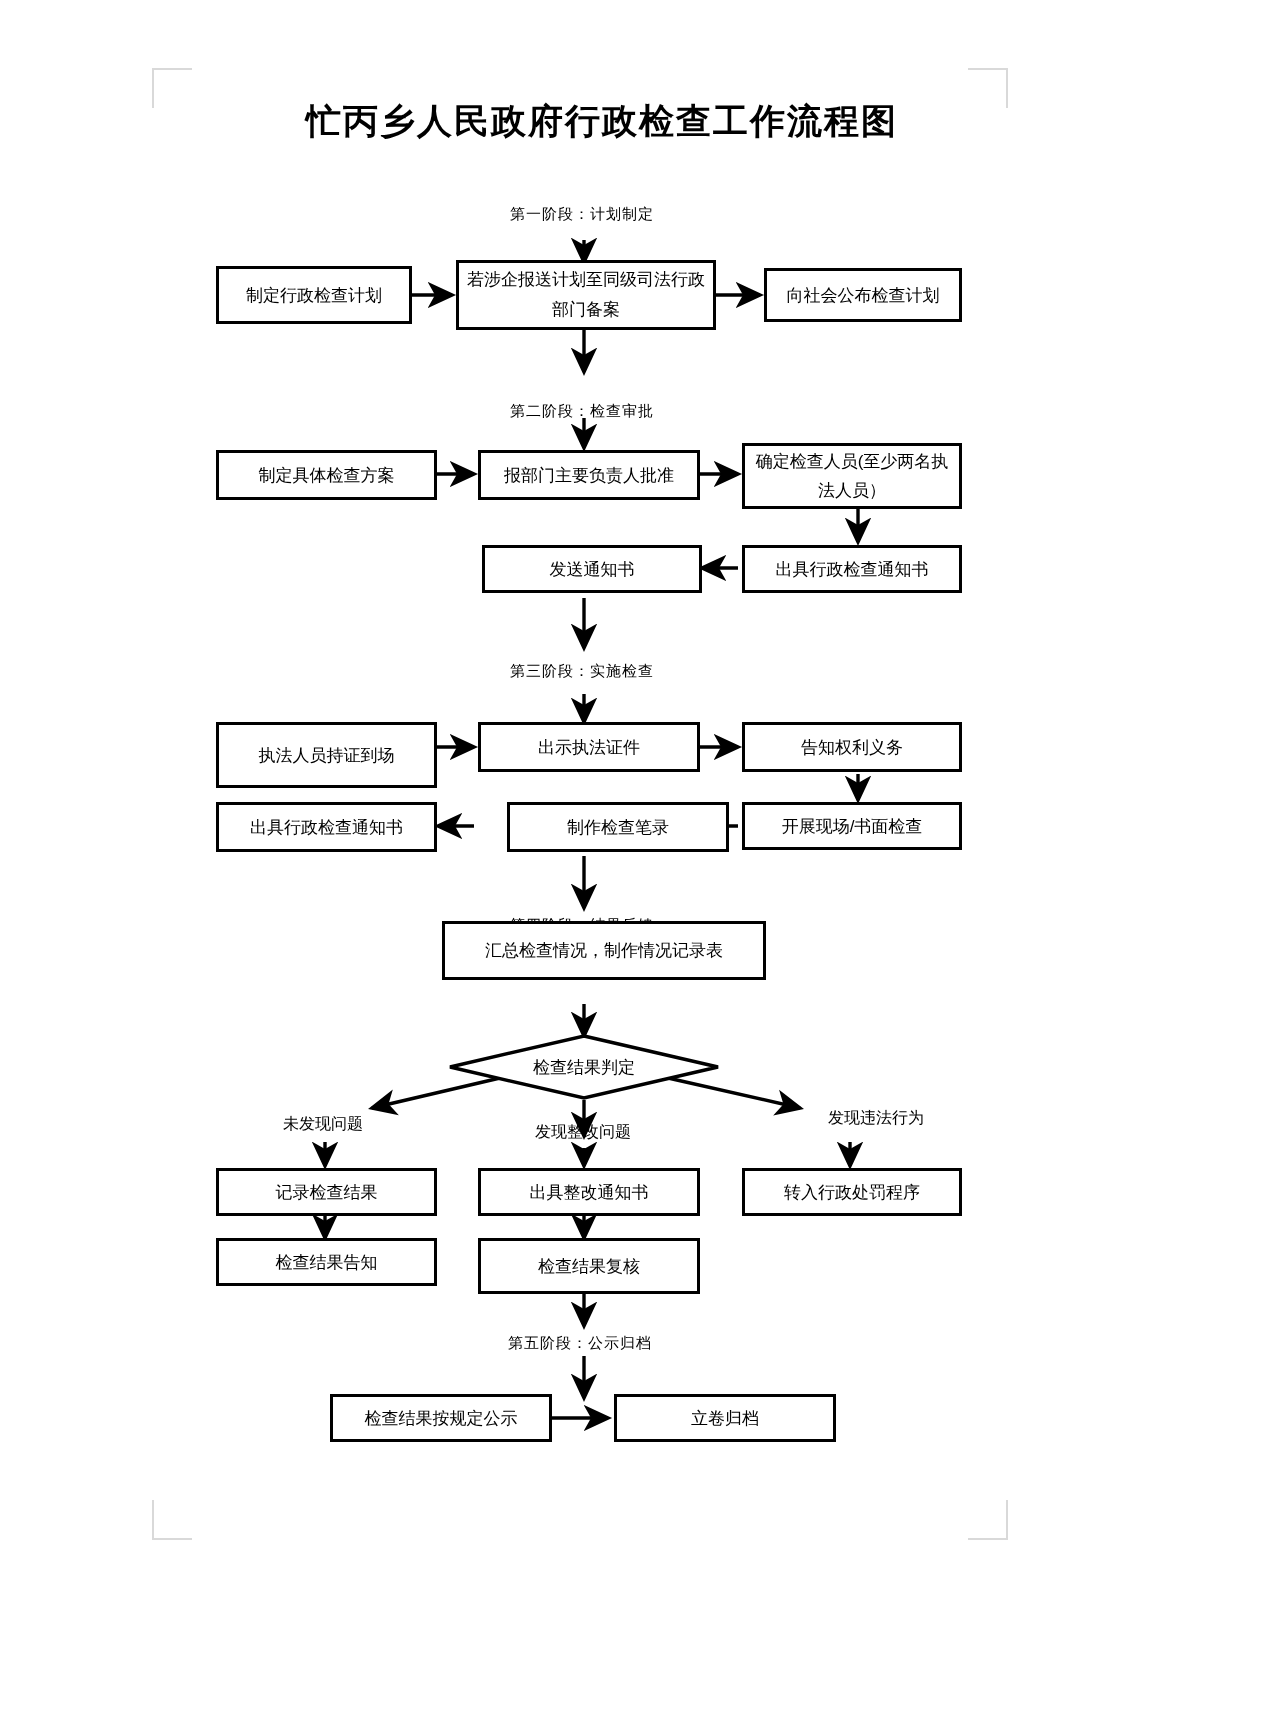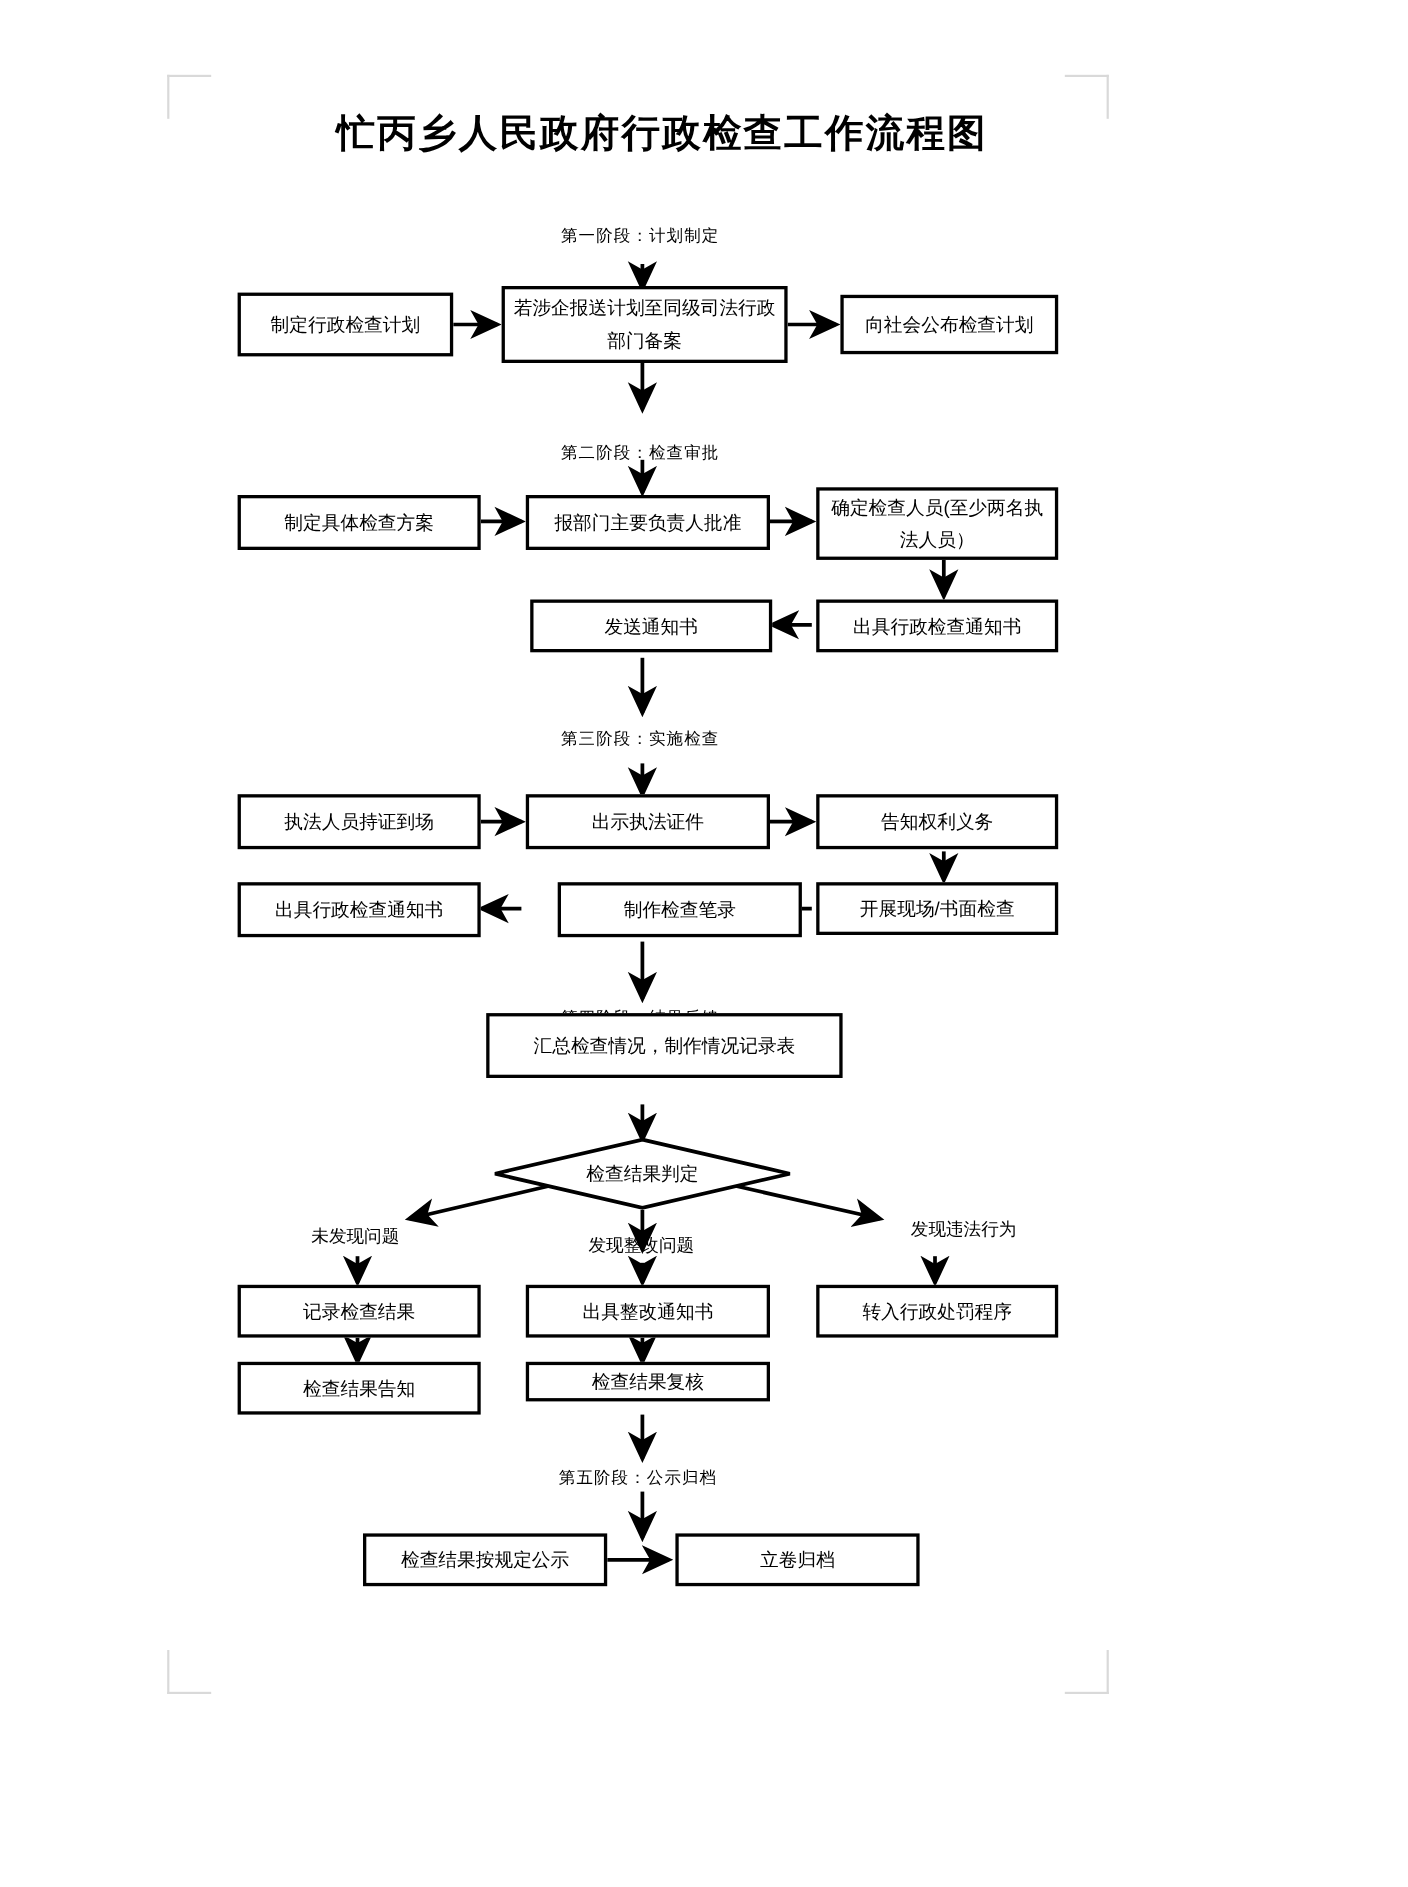--- a/index.html
+++ b/index.html
@@ -186,21 +186,21 @@
 <div class="box" style="left:478px;top:450px;width:222px;height:50px;">报部门主要负责人批准</div>
 
 <div class="box" style="left:742px;top:443px;width:220px;height:66px;line-height:29px;">确定检查人员(至少两名执法人员）</div>
 
 <div class="box" style="left:742px;top:545px;width:220px;height:48px;">出具行政检查通知书</div>
 
 <div class="box" style="left:482px;top:545px;width:220px;height:48px;">发送通知书</div>
 
 <div class="stage" style="left:510px;top:662px;">第三阶段：实施检查</div>
 
-<div class="box" style="left:216px;top:722px;width:221px;height:50px;">执法人员持证到场</div>
+<div class="box" style="left:216px;top:722px;width:221px;height:66px;">执法人员持证到场</div>
 
 <div class="box" style="left:478px;top:722px;width:222px;height:50px;">出示执法证件</div>
 
 <div class="box" style="left:742px;top:722px;width:220px;height:50px;">告知权利义务</div>
 
 <div class="box" style="left:742px;top:802px;width:220px;height:48px;">开展现场/书面检查</div>
 
 <div class="box" style="left:478px;top:802px;width:222px;height:50px;margin-left:29px;">制作检查笔录</div>
 
 <div class="box" style="left:216px;top:802px;width:221px;height:50px;">出具行政检查通知书</div>
@@ -221,19 +221,19 @@
 <div class="branch-label" style="left:828px;top:1108px;">发现违法行为</div>
 
 <div class="box" style="left:216px;top:1168px;width:221px;height:48px;">记录检查结果</div>
 
 <div class="box" style="left:478px;top:1168px;width:222px;height:48px;">出具整改通知书</div>
 
 <div class="box" style="left:742px;top:1168px;width:220px;height:48px;">转入行政处罚程序</div>
 
 <div class="box" style="left:216px;top:1238px;width:221px;height:48px;">检查结果告知</div>
 
-<div class="box" style="left:478px;top:1238px;width:222px;height:36px;text-align:right;">检查结果复核</div>
+<div class="box" style="left:478px;top:1238px;width:222px;height:56px;text-align:right;">检查结果复核</div>
 
 <div class="stage" style="left:508px;top:1334px;">第五阶段：公示归档</div>
 
 <div class="box" style="left:330px;top:1394px;width:222px;height:48px;">检查结果按规定公示</div>
 
 <div class="box" style="left:614px;top:1394px;width:222px;height:48px;">立卷归档</div>
 
 </body></html>

